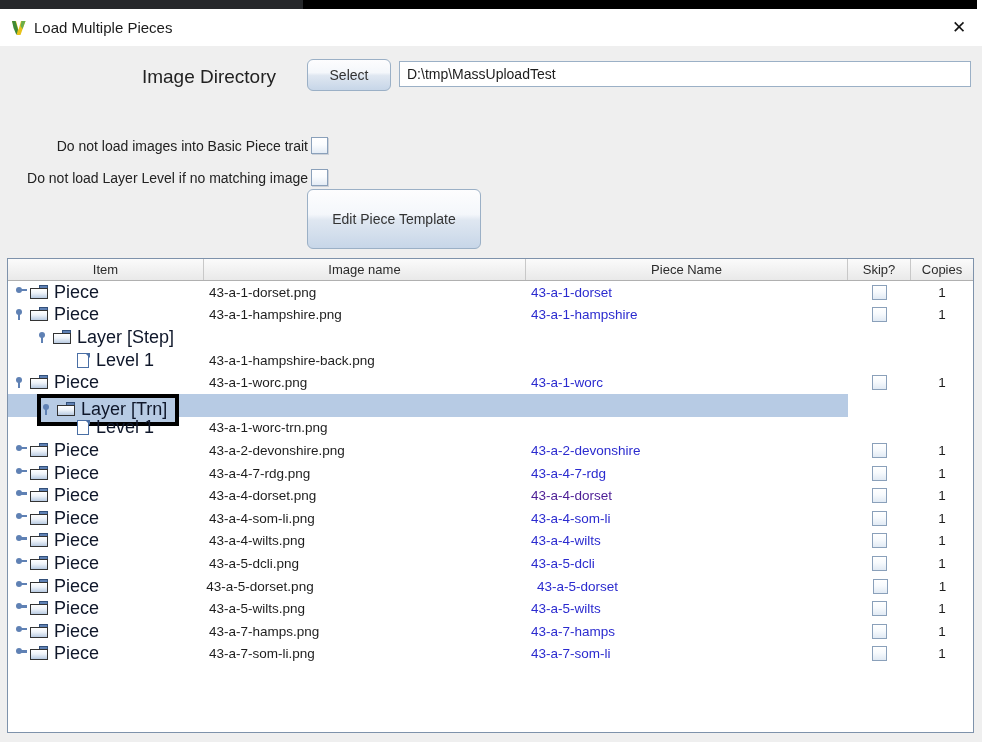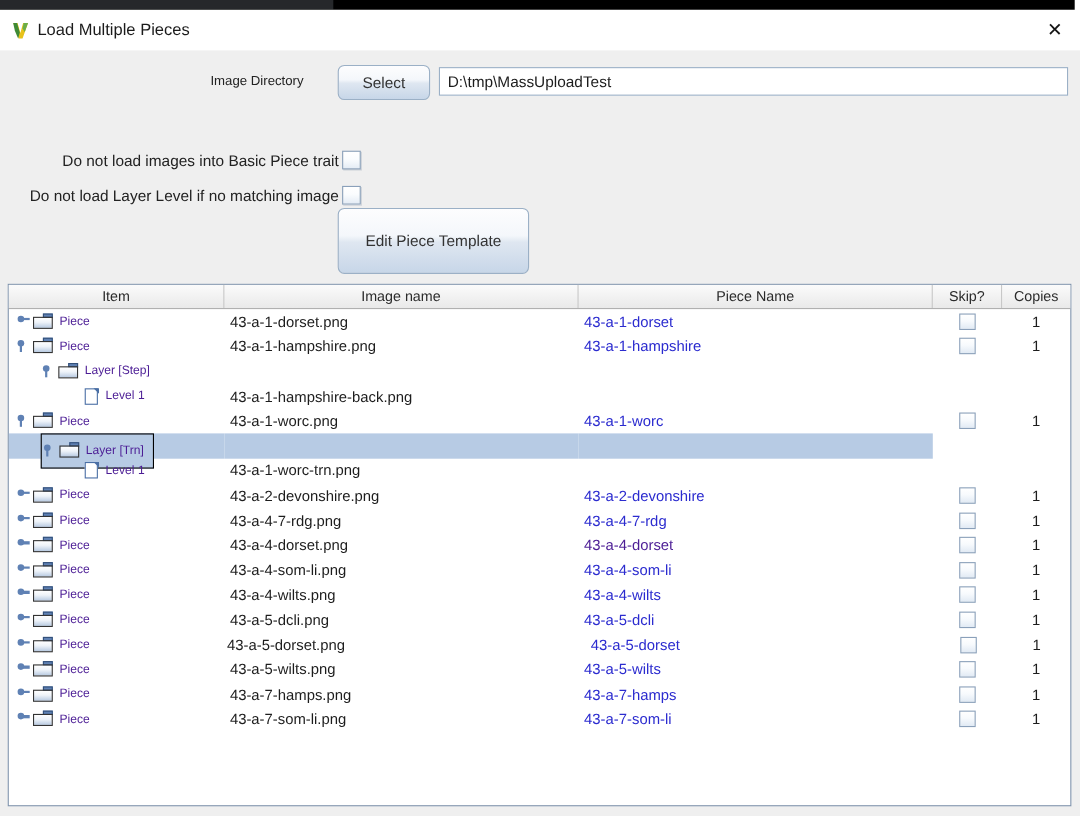--- a/index.html
+++ b/index.html
@@ -51,21 +51,21 @@
   
   #content {
     position:absolute; left:0; top:37px; width:982px; height:696px;
     background:#efefef;
   }
 
   
   #dir-row { position:absolute; left:0; top:13px; width:982px; height:32px; }
   #dir-label {
     position:absolute; right:706px; top:7px;
-    font-size:12px; color:#222; white-space:nowrap;
+    font-size:19px; color:#222; white-space:nowrap;
   }
   .jbtn {
     background: linear-gradient(to bottom,#fdfdfe 0%,#f4f7fb 42%,#dfe7f1 52%,#c7d6e8 100%);
     border:1px solid #9bb0c6;
     border-radius:6px;
     color:#333;
     font-family:"Liberation Sans", sans-serif;
     display:flex; align-items:center; justify-content:center;
     cursor:pointer;
     box-sizing:border-box;
@@ -140,21 +140,21 @@
   .trow.sel .c-piece{ background:#b7cbe4; }
 
   .c-item { width:196px; height:22.6px; position:relative; }
   .c-item .inner {
     position:absolute; top:0; left:0; height:22.6px;
     display:flex; align-items:center;
     box-sizing:border-box;
   }
   .trow.sel .c-item .inner {
     background:#b7cbe4;
-    border:1px solid #000000;
+    border:4px solid #000000;
     height:32px;
   }
   .c-img   { width:322px; height:22.6px; display:flex; align-items:center;
              font-size:13.5px; color:#1d1d1d; padding-left:5px; box-sizing:border-box; }
   .c-piece { width:322px; height:22.6px; display:flex; align-items:center;
              font-size:13.5px; color:#2b2bcf; padding-left:5px; box-sizing:border-box; }
   .c-skip  { width:63px; height:22.6px; display:flex; align-items:center; justify-content:center; }
   .c-copies{ width:62px; height:22.6px; display:flex; align-items:center; justify-content:center;
              font-size:13.5px; color:#1d1d1d; }
 
@@ -186,21 +186,21 @@
   .page { position:relative; width:15px; height:17px; flex:0 0 15px; margin-left:3px; }
   .page .sheet {
     position:absolute; left:1px; top:1px; width:12px; height:15px;
     background:#ffffff; border:1.5px solid #4a6fa5; box-sizing:border-box;
   }
   .page .fold {
     position:absolute; right:1px; top:1px; width:0; height:0;
     border-left:5px solid transparent; border-top:5px solid #4a6fa5;
   }
 
-  .node-label { font-size:11px; color:#4c1d95; margin-left:5px; white-space:nowrap; }
+  .node-label { font-size:18px; color:#0f172a; margin-left:5px; white-space:nowrap; }
 
   
   .rcheck {
     width:15px; height:15px; box-sizing:border-box;
     border:1px solid #8aa0ba;
     background:linear-gradient(to bottom,#ffffff 0%,#f7fafd 45%,#e1eaf4 100%);
     cursor:pointer;
   }
 </style>
 </head>

